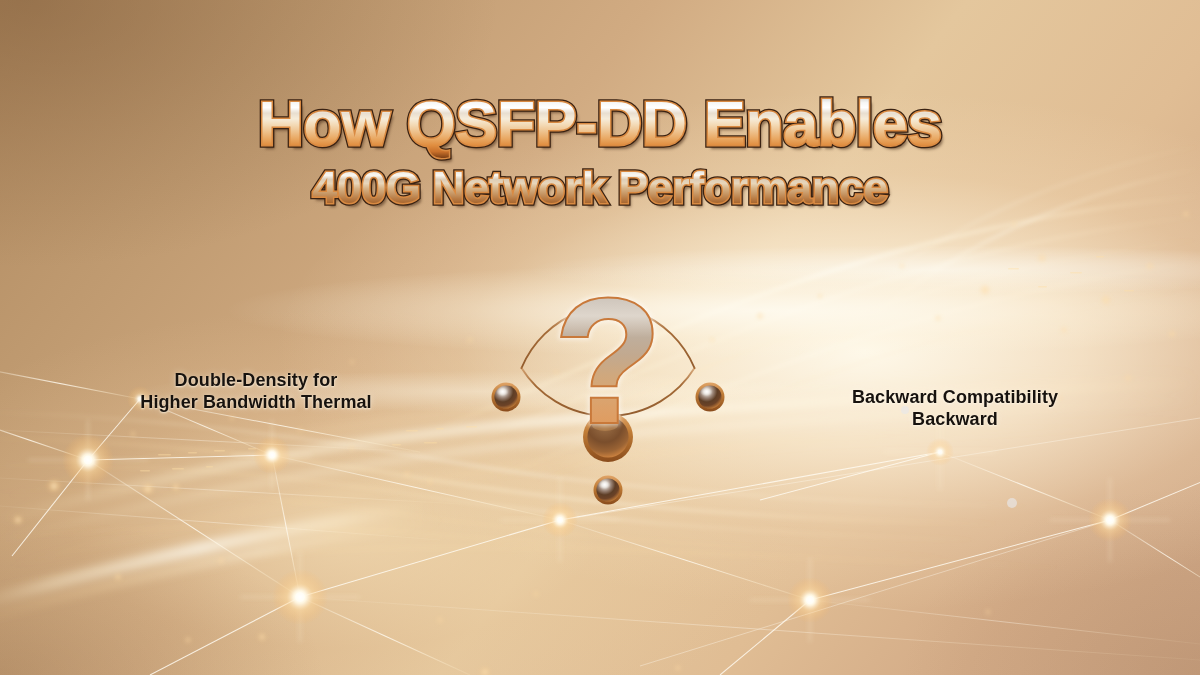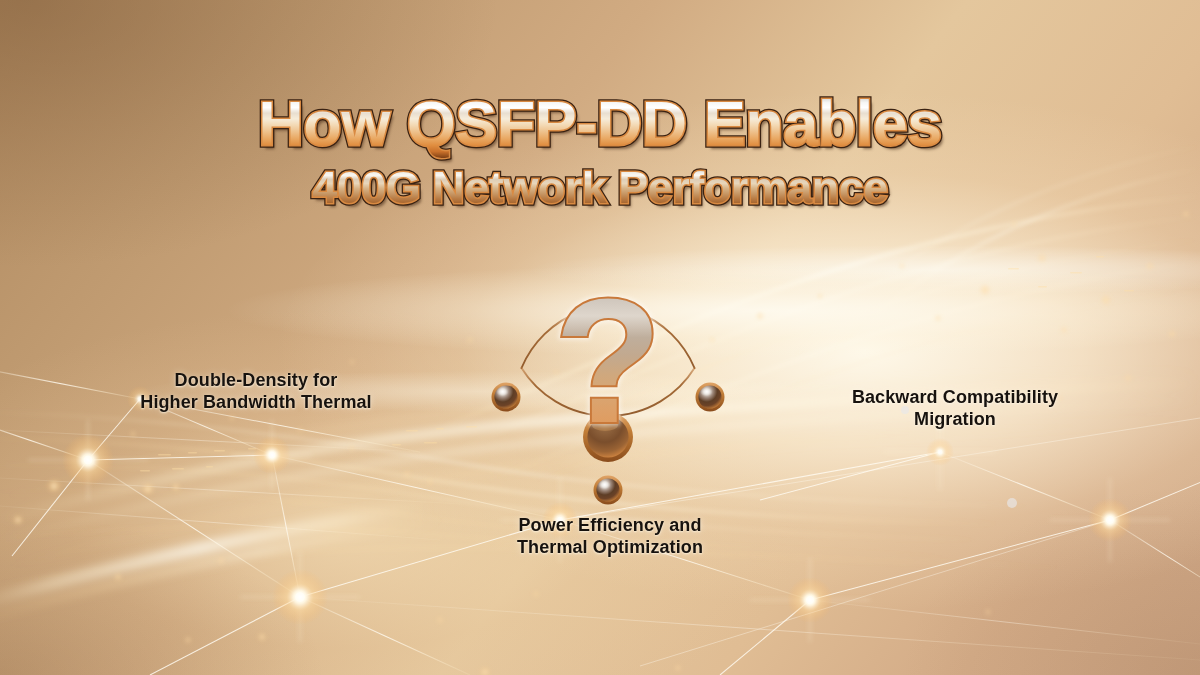--- a/index.html
+++ b/index.html
@@ -513,21 +513,17 @@
     </div>
   </div>
 
   <div class="label" id="label-left">
     <span class="lbl-line">Double-Density for</span>
     <span class="lbl-line">Higher Bandwidth Thermal</span>
   </div>
 
   <div class="label" id="label-right">
     <span class="lbl-line">Backward Compatibility</span>
-    <span class="lbl-line">Migration</span>
+    <span class="lbl-line">Backward</span>
   </div>
 
-  <div class="label" id="label-bottom">
-    <span class="lbl-line">Power Efficiency and</span>
-    <span class="lbl-line">Thermal Optimization</span>
-  </div>
 
 </div>
 
 </body></html>

